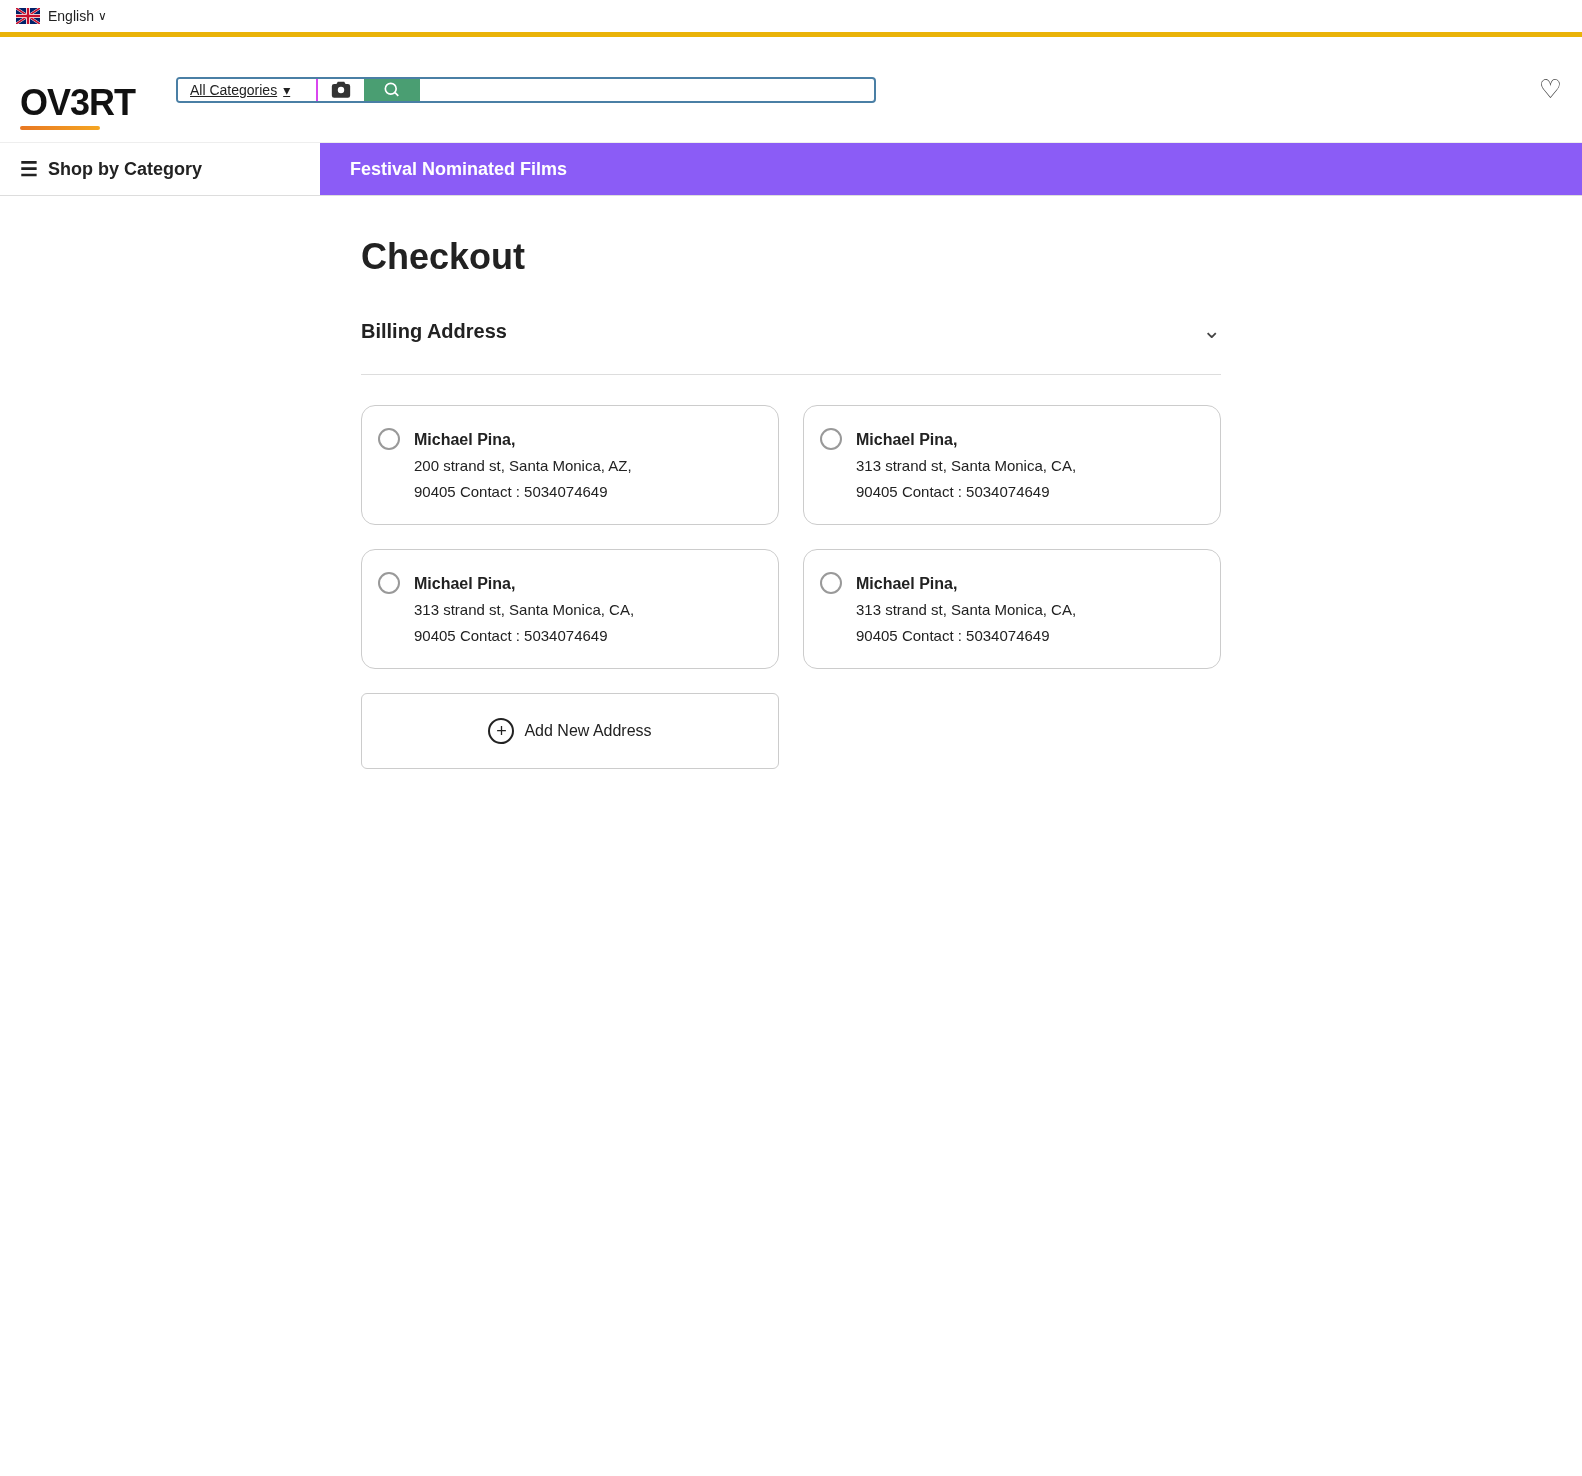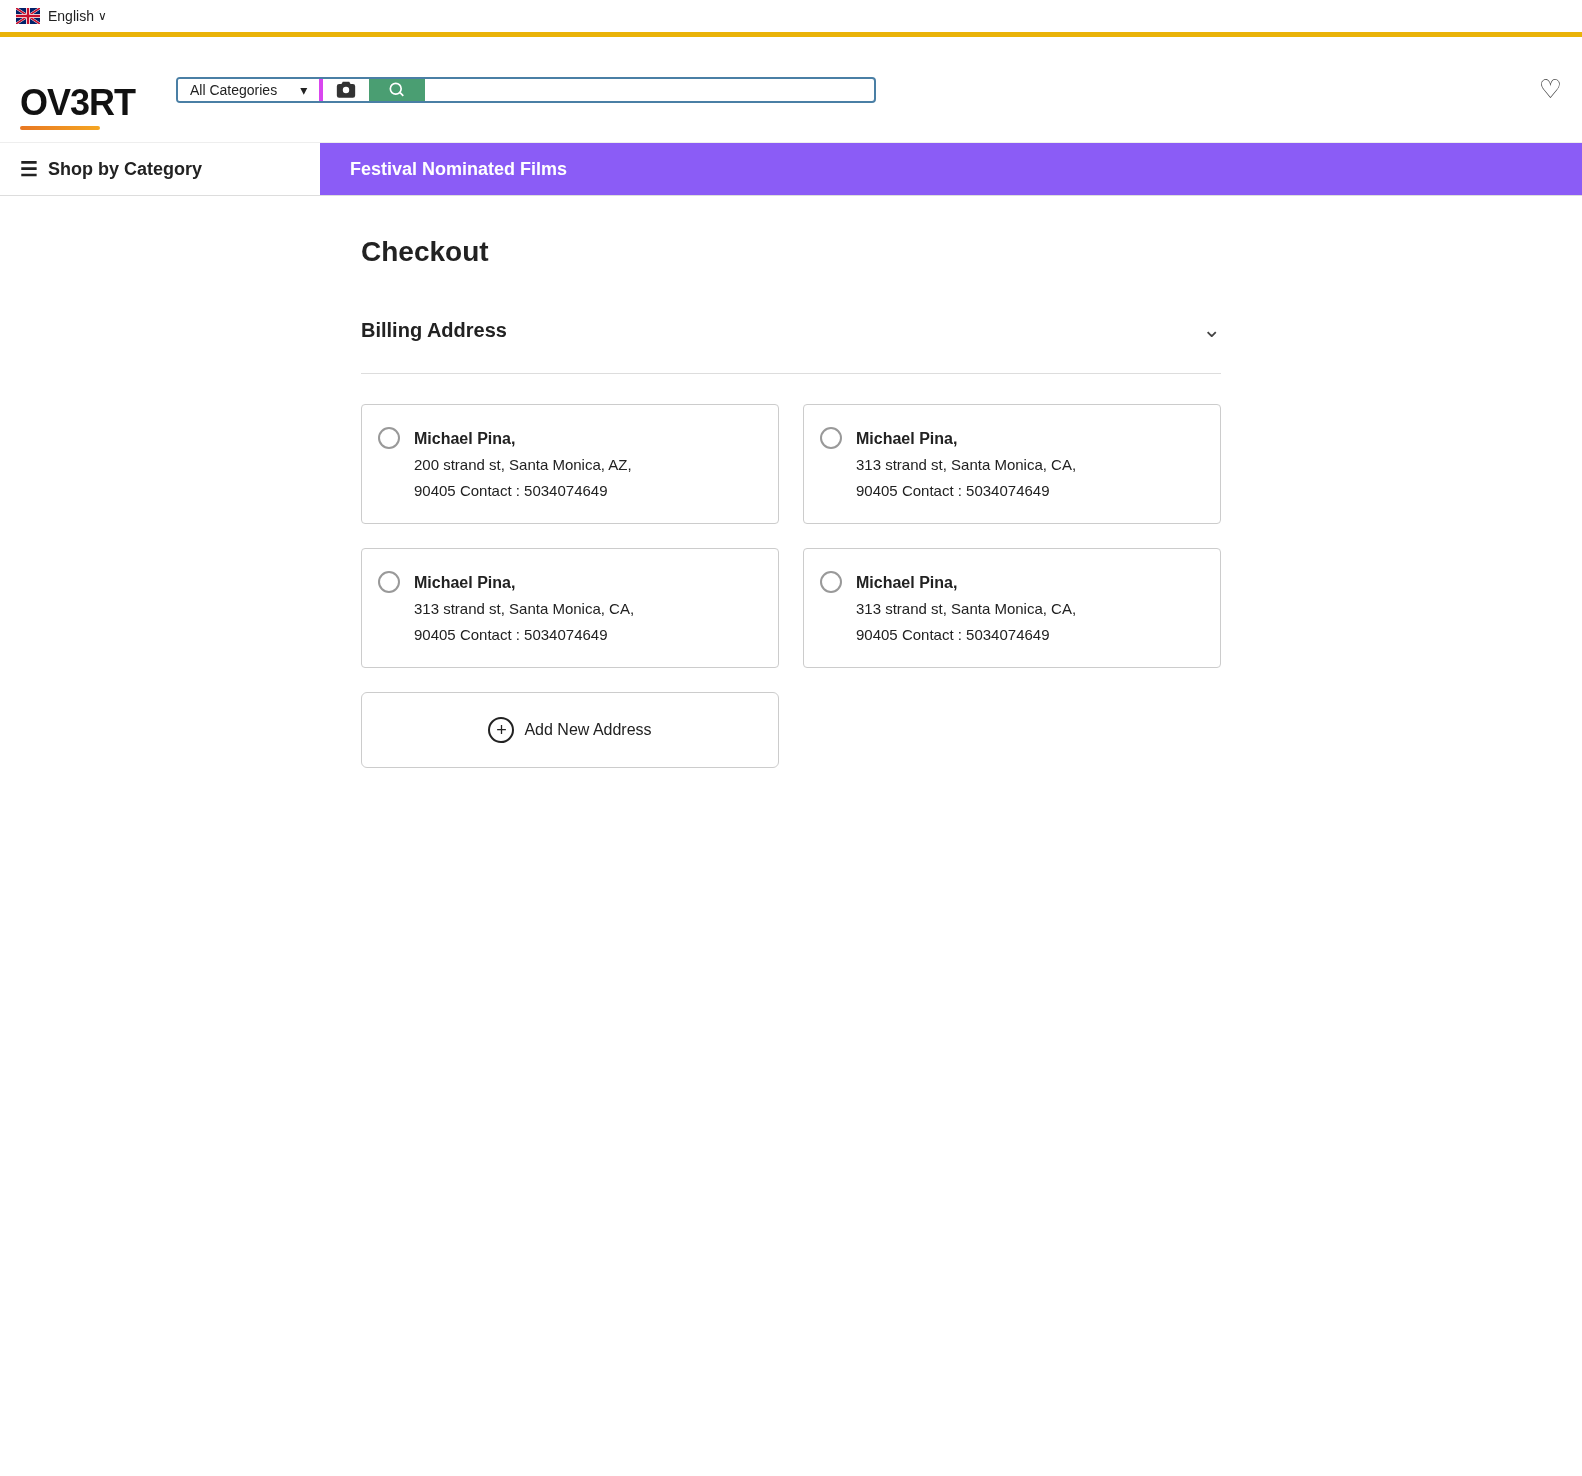--- a/index.html
+++ b/index.html
@@ -51,26 +51,27 @@
       max-width: 700px;
       border: 2px solid #4a7fa5;
       border-radius: 4px;
       overflow: hidden;
     }
     .search-category {
       display: flex;
       align-items: center;
       padding: 0 12px;
       background: #fff;
-      border-right: 4px solid #d946ef;
+      border-right: 2px solid #d946ef;
       font-size: 14px;
       cursor: pointer;
       white-space: nowrap;
-      gap: 23px;
+      gap: 6px;
       min-width: 140px;
+      text-decoration: underline;
     }
     .search-input {
       flex: 1;
       padding: 10px 12px;
       border: none;
       outline: none;
       font-size: 15px;
       color: #aaa;
     }
     .search-camera {
@@ -130,23 +131,23 @@
     }
 
     
     .main-content {
       max-width: 900px;
       margin: 0 auto;
       padding: 40px 20px;
     }
 
     .checkout-title {
-      font-size: 28px;
+      font-size: 36px;
       font-weight: 700;
-      margin-bottom: 39px;
+      margin-bottom: 30px;
     }
 
     .billing-section {
       border-bottom: 1px solid #ddd;
       padding-bottom: 20px;
       margin-bottom: 30px;
     }
     .billing-header {
       display: flex;
       align-items: center;
@@ -163,21 +164,21 @@
     
     .address-grid {
       display: grid;
       grid-template-columns: 1fr 1fr;
       gap: 24px;
       margin-top: 20px;
     }
 
     .address-card {
       border: 1px solid #ccc;
-      border-radius: 4px;
+      border-radius: 14px;
       padding: 20px 20px 20px 16px;
       display: flex;
       align-items: flex-start;
       gap: 14px;
       cursor: pointer;
       background: #fff;
     }
 
     .radio-btn {
       width: 22px;

